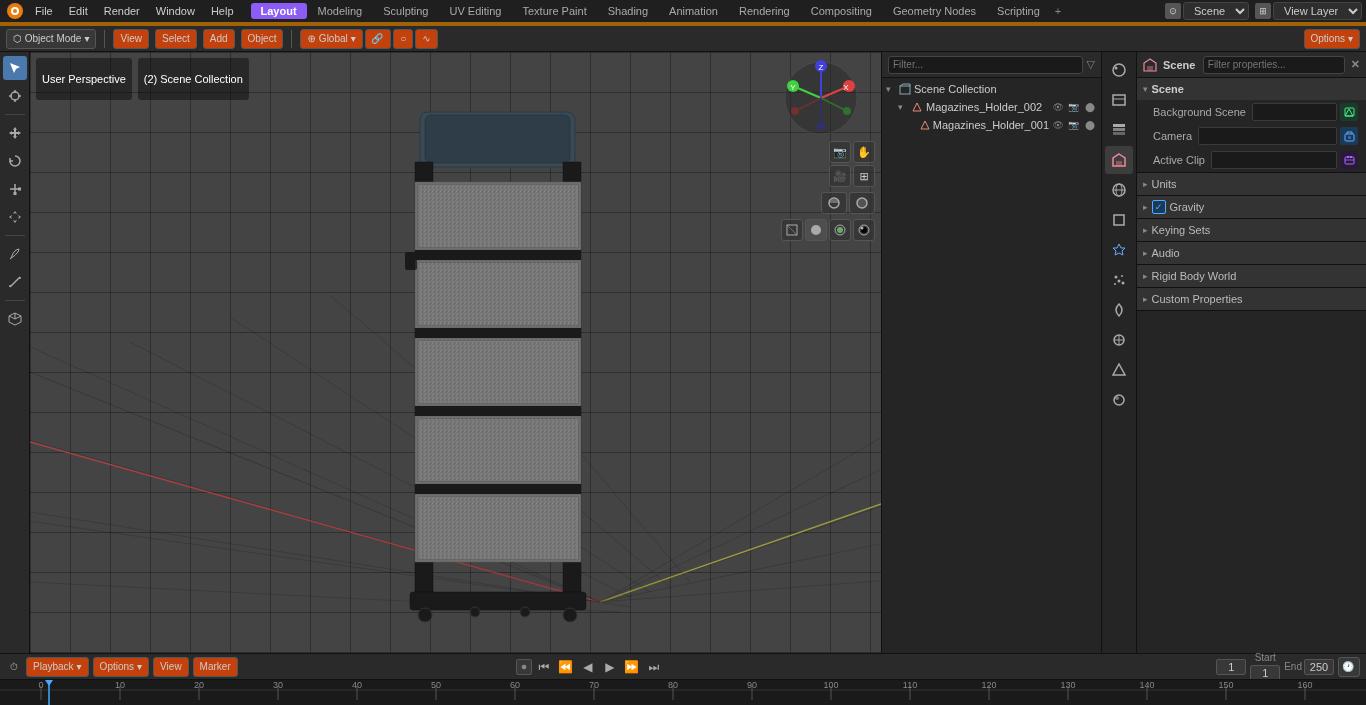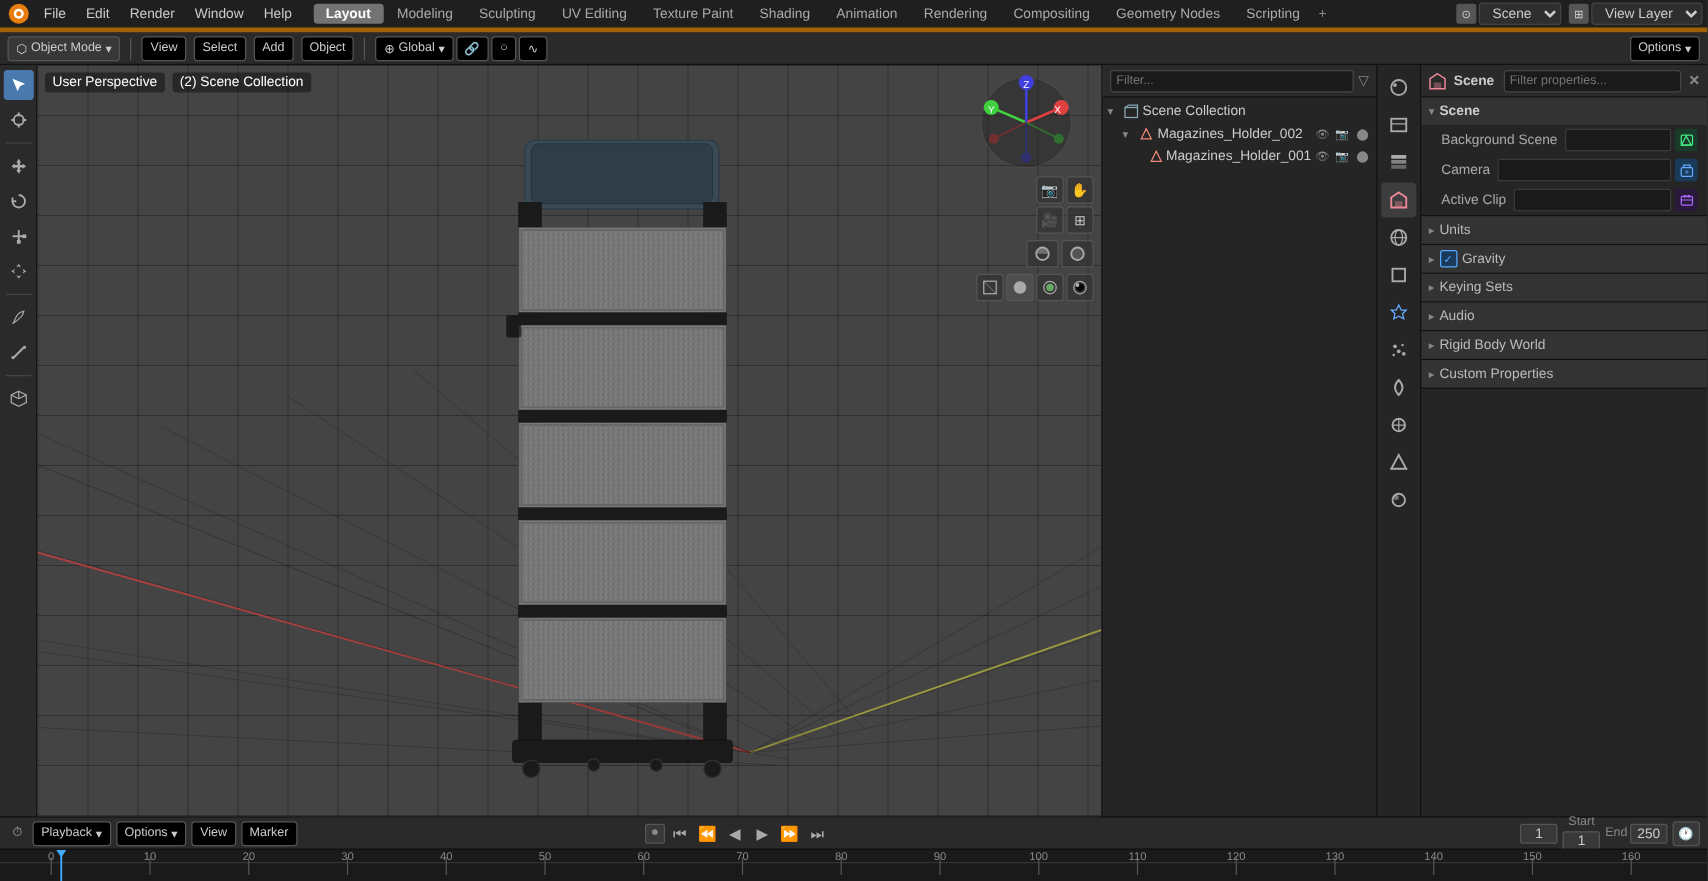--- a/index.html
+++ b/index.html
@@ -8,30 +8,30 @@
     
     #top-menubar {
       display: flex; align-items: center; height: 26px; background: #1f1f1f; border-bottom: 4px solid #a16207;
       padding: 0 4px; gap: 2px;
     }
     .menu-logo { width: 22px; height: 22px; display: flex; align-items: center; justify-content: center; }
     .menu-logo svg { width: 18px; height: 18px; }
     .menu-item { padding: 2px 7px; cursor: pointer; border-radius: 3px; font-size: 11px; color: #ccc; }
     .workspace-tabs { display: flex; align-items: center; gap: 1px; margin-left: 8px; }
     .workspace-tab { padding: 2px 10px; cursor: pointer; border-radius: 3px; font-size: 11px; color: #aaa; }
-    .workspace-tab.active { background: #737373; color: #fff; font-weight: bold; }
+    .workspace-tab.active { background: #8b5cf6; color: #fff; font-weight: bold; }
     .menu-right { margin-left: auto; display: flex; align-items: center; gap: 6px; }
     .scene-selector { background: #2e2e2e; border: 1px solid #444; color: #ccc; padding: 1px 6px; border-radius: 3px; font-size: 11px; cursor: pointer; }
 
     
     #second-toolbar {
       display: flex; align-items: center; height: 26px; background: #2a2a2a; border-bottom: 1px solid #111;
       padding: 0 6px; gap: 6px;
     }
-    .toolbar-btn { background: #000000; border: 1px solid #555; color: #ccc; padding: 1px 6px; border-radius: 3px; cursor: pointer; font-size: 10px; height: 20px; display: flex; align-items: center; gap: 3px; }
+    .toolbar-btn { background: #c2410c; border: 1px solid #555; color: #ccc; padding: 1px 6px; border-radius: 3px; cursor: pointer; font-size: 10px; height: 20px; display: flex; align-items: center; gap: 3px; }
     .toolbar-separator { width: 1px; height: 18px; background: #555; margin: 0 2px; }
     .mode-dropdown { background: #383838; border: 1px solid #555; color: #ccc; padding: 1px 6px; border-radius: 3px; cursor: pointer; font-size: 10px; height: 20px; display: flex; align-items: center; gap: 3px; min-width: 90px; }
 
     
     #main-area {
       display: flex; height: calc(705px - 26px - 26px - 26px - 26px);
     }
 
     
     #left-toolbar {
@@ -39,21 +39,21 @@
     }
     .left-tool-btn { width: 24px; height: 24px; background: transparent; border-radius: 3px; cursor: pointer; display: flex; align-items: center; justify-content: center; color: #aaa; font-size: 14px; border: none; }
     .left-tool-btn.active { background: #4a7aad; color: #fff; }
     .tool-separator { width: 20px; height: 1px; background: #444; margin: 2px 0; }
 
     
     #viewport {
       flex: 1; position: relative; background: #404040; overflow: hidden;
     }
     .viewport-overlay-tl { position: absolute; top: 6px; left: 6px; display: flex; gap: 6px; align-items: center; }
-    .viewport-label { background: rgba(0,0,0,0.4); color: #fff; padding: 2px 6px; border-radius: 3px; font-size: 11px; cursor: pointer; }
+    .viewport-label { background: rgba(0,0,0,0.4); color: #fff; padding: 15px 6px; border-radius: 3px; font-size: 11px; cursor: pointer; }
     .vp-icon-btn { width: 22px; height: 22px; background: rgba(50,50,50,0.7); border-radius: 3px; display: flex; align-items: center; justify-content: center; cursor: pointer; color: #ccc; font-size: 11px; border: 1px solid #555; }
 
     
     #right-outliner {
       width: 220px; background: #252525; border-left: 1px solid #111; display: flex; flex-direction: column;
     }
     .outliner-header { height: 26px; background: #2a2a2a; border-bottom: 1px solid #111; display: flex; align-items: center; padding: 0 6px; gap: 4px; }
     .outliner-search { flex: 1; background: #1a1a1a; border: 1px solid #444; color: #ccc; padding: 1px 4px; border-radius: 3px; font-size: 10px; height: 18px; }
     .outliner-content { flex: 1; overflow-y: auto; padding: 2px 0; }
     .outliner-item { display: flex; align-items: center; padding: 2px 4px; cursor: pointer; gap: 2px; }

